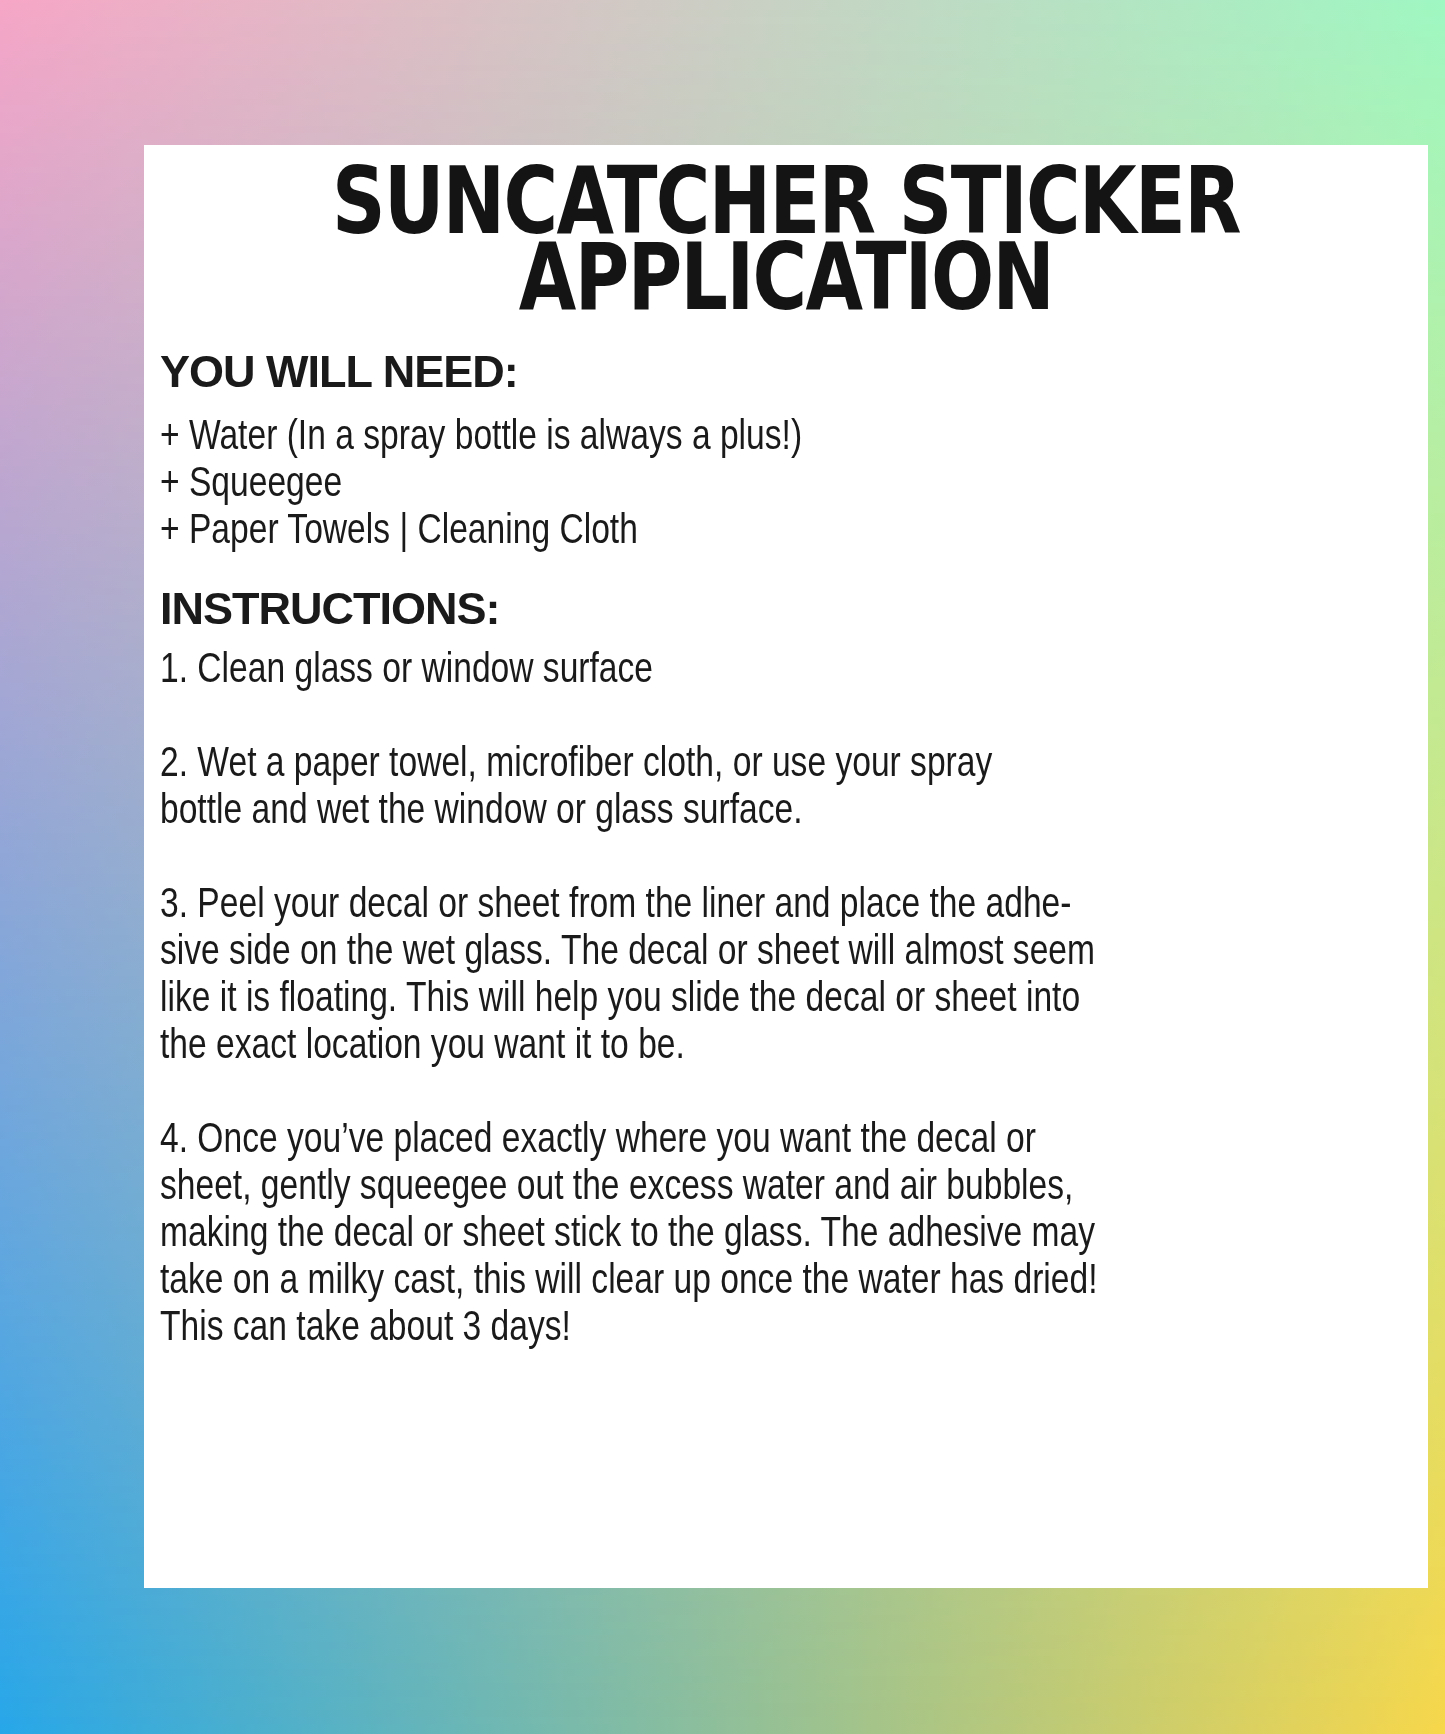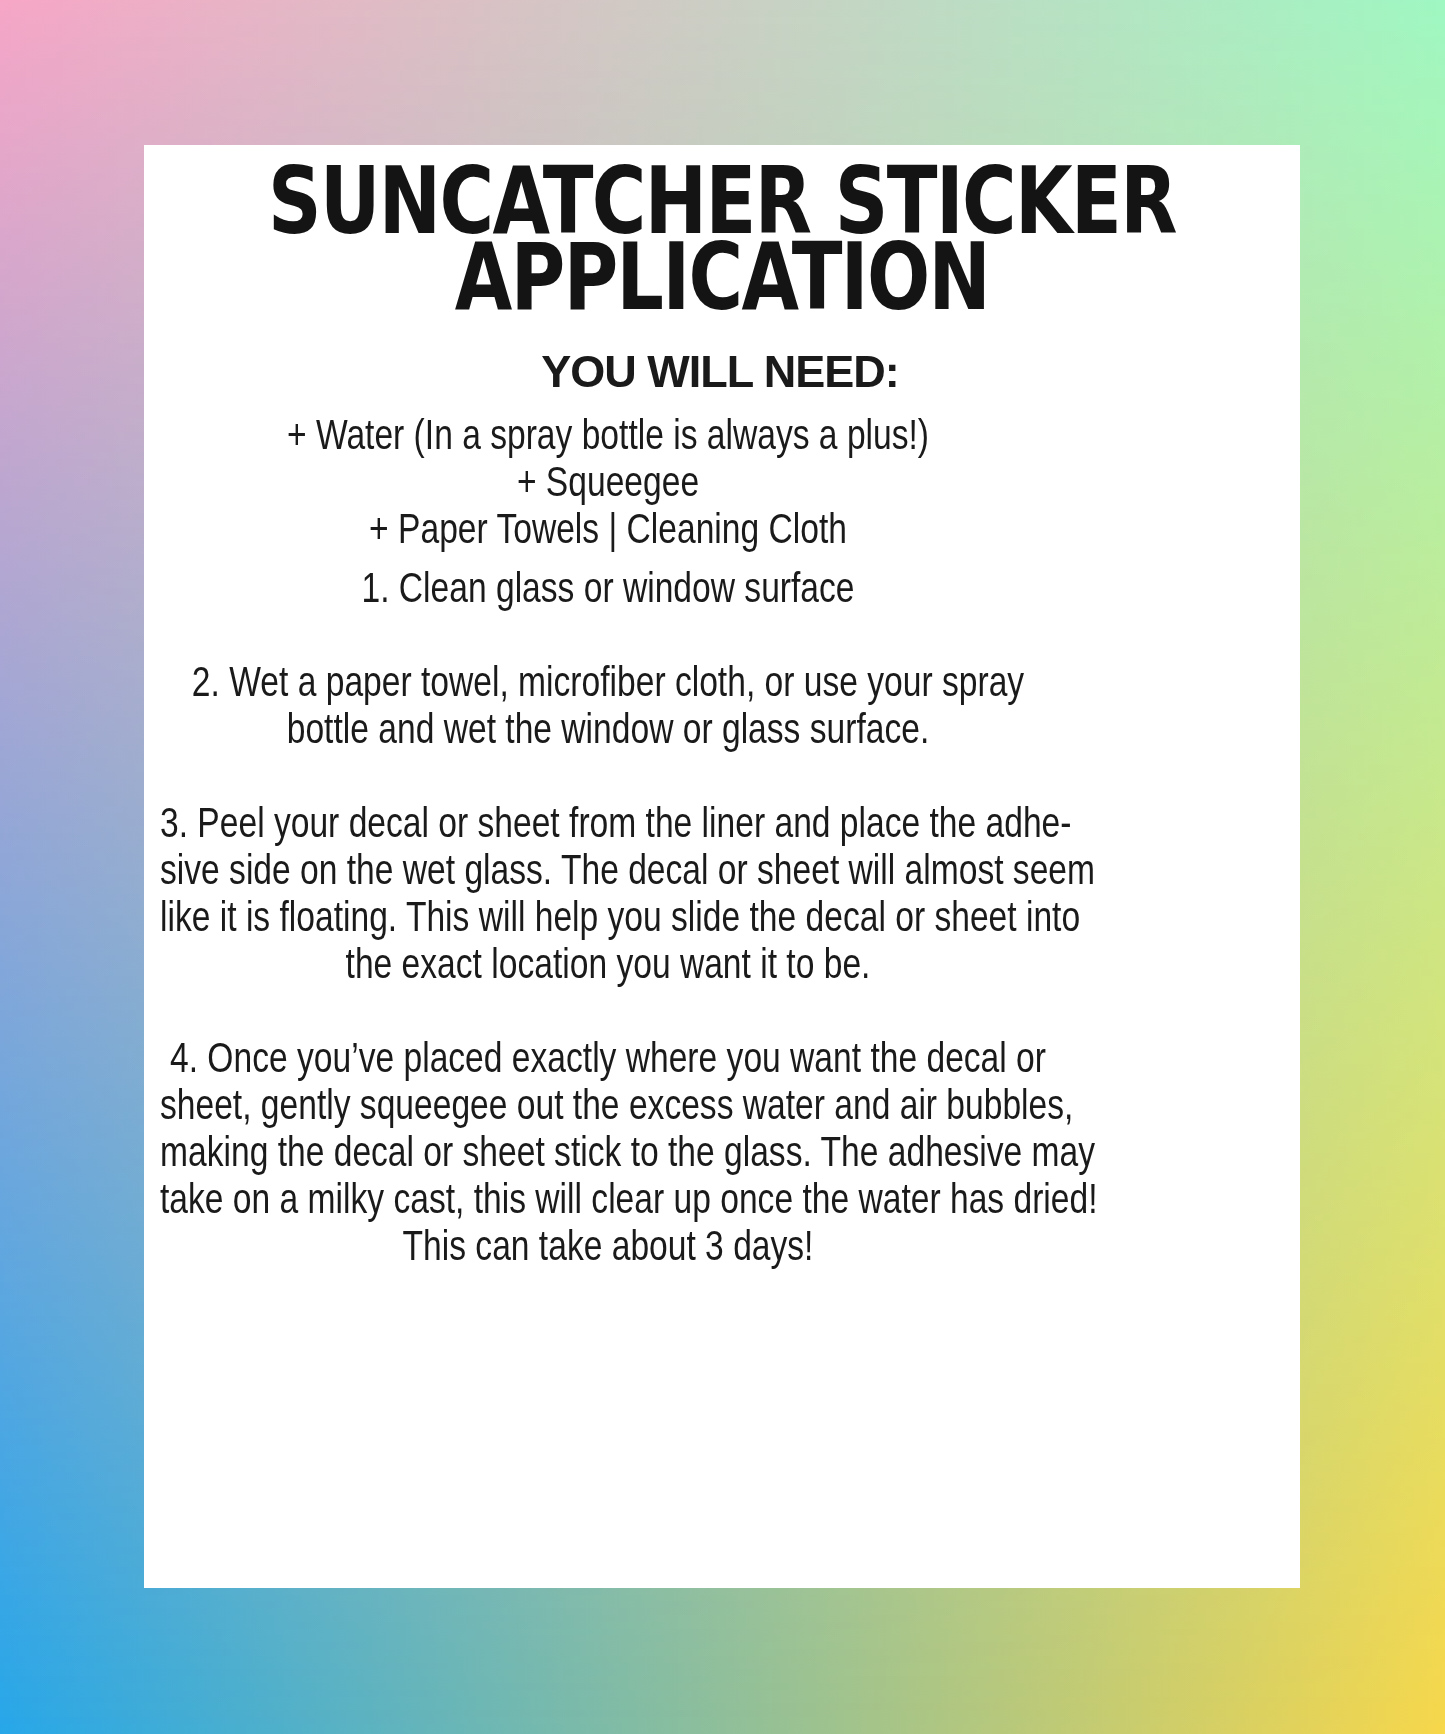--- a/index.html
+++ b/index.html
@@ -16,31 +16,31 @@
     position:absolute;inset:0;
     background:linear-gradient(90deg,var(--corner-blue) 0%,var(--corner-yellow) 100%);
   }
   .bg::before{
     content:"";position:absolute;inset:0;
     background:linear-gradient(90deg,var(--corner-pink) 0%,var(--corner-mint) 100%);
     -webkit-mask-image:linear-gradient(180deg,#000 0%,rgba(0,0,0,0) 100%);
     mask-image:linear-gradient(180deg,#000 0%,rgba(0,0,0,0) 100%);
   }
   .card{
-    position:absolute;left:144px;top:145px;width:1156px;height:1443px;
+    position:absolute;left:144px;top:145px;width:1284px;height:1443px;
     background:var(--card-bg);box-sizing:border-box;
   }
   .title{
     margin:18px 0 0 0;text-align:center;white-space:nowrap;
     font-family:"DejaVu Sans",sans-serif;font-weight:bold;
     font-size:93px;line-height:76px;letter-spacing:-2px;color:var(--title-color);
     transform:scaleX(0.8);transform-origin:50% 0;
   }
   .title .trow{display:block;}
-  .content{padding:0 20px 0 16px;text-align:center;}
+  .content{padding:0 20px 0 16px;}
   .sec-heading{
     font-family:"Liberation Sans",sans-serif;font-weight:700;
     font-size:45px;line-height:47px;letter-spacing:-1px;
     margin:33px 0 0 0;white-space:nowrap;color:var(--text-color);
   }
   .supplies{margin:16px 0 0 0;}
   .step{margin:47px 0 0 0;}
   .step.first{margin-top:12px;}
   .supplies,.step{
     font-family:"Liberation Sans",sans-serif;font-weight:400;
@@ -65,20 +65,21 @@
   <div class="content">
 
     <h2 class="sec-heading">YOU WILL NEED:</h2>
 
     <div class="supplies">
       <div class="line">+ Water (In a spray bottle is always a plus!)</div>
       <div class="line">+ Squeegee</div>
       <div class="line">+ Paper Towels | Cleaning Cloth</div>
     </div>
 
+    <h2 class="sec-heading">INSTRUCTIONS:</h2>
 
     <div class="step first">
       <div class="line">1. Clean glass or window surface</div>
     </div>
 
     <div class="step">
       <div class="line">2. Wet a paper towel, microfiber cloth, or use your spray</div>
       <div class="line">bottle and wet the window or glass surface.</div>
     </div>
 

